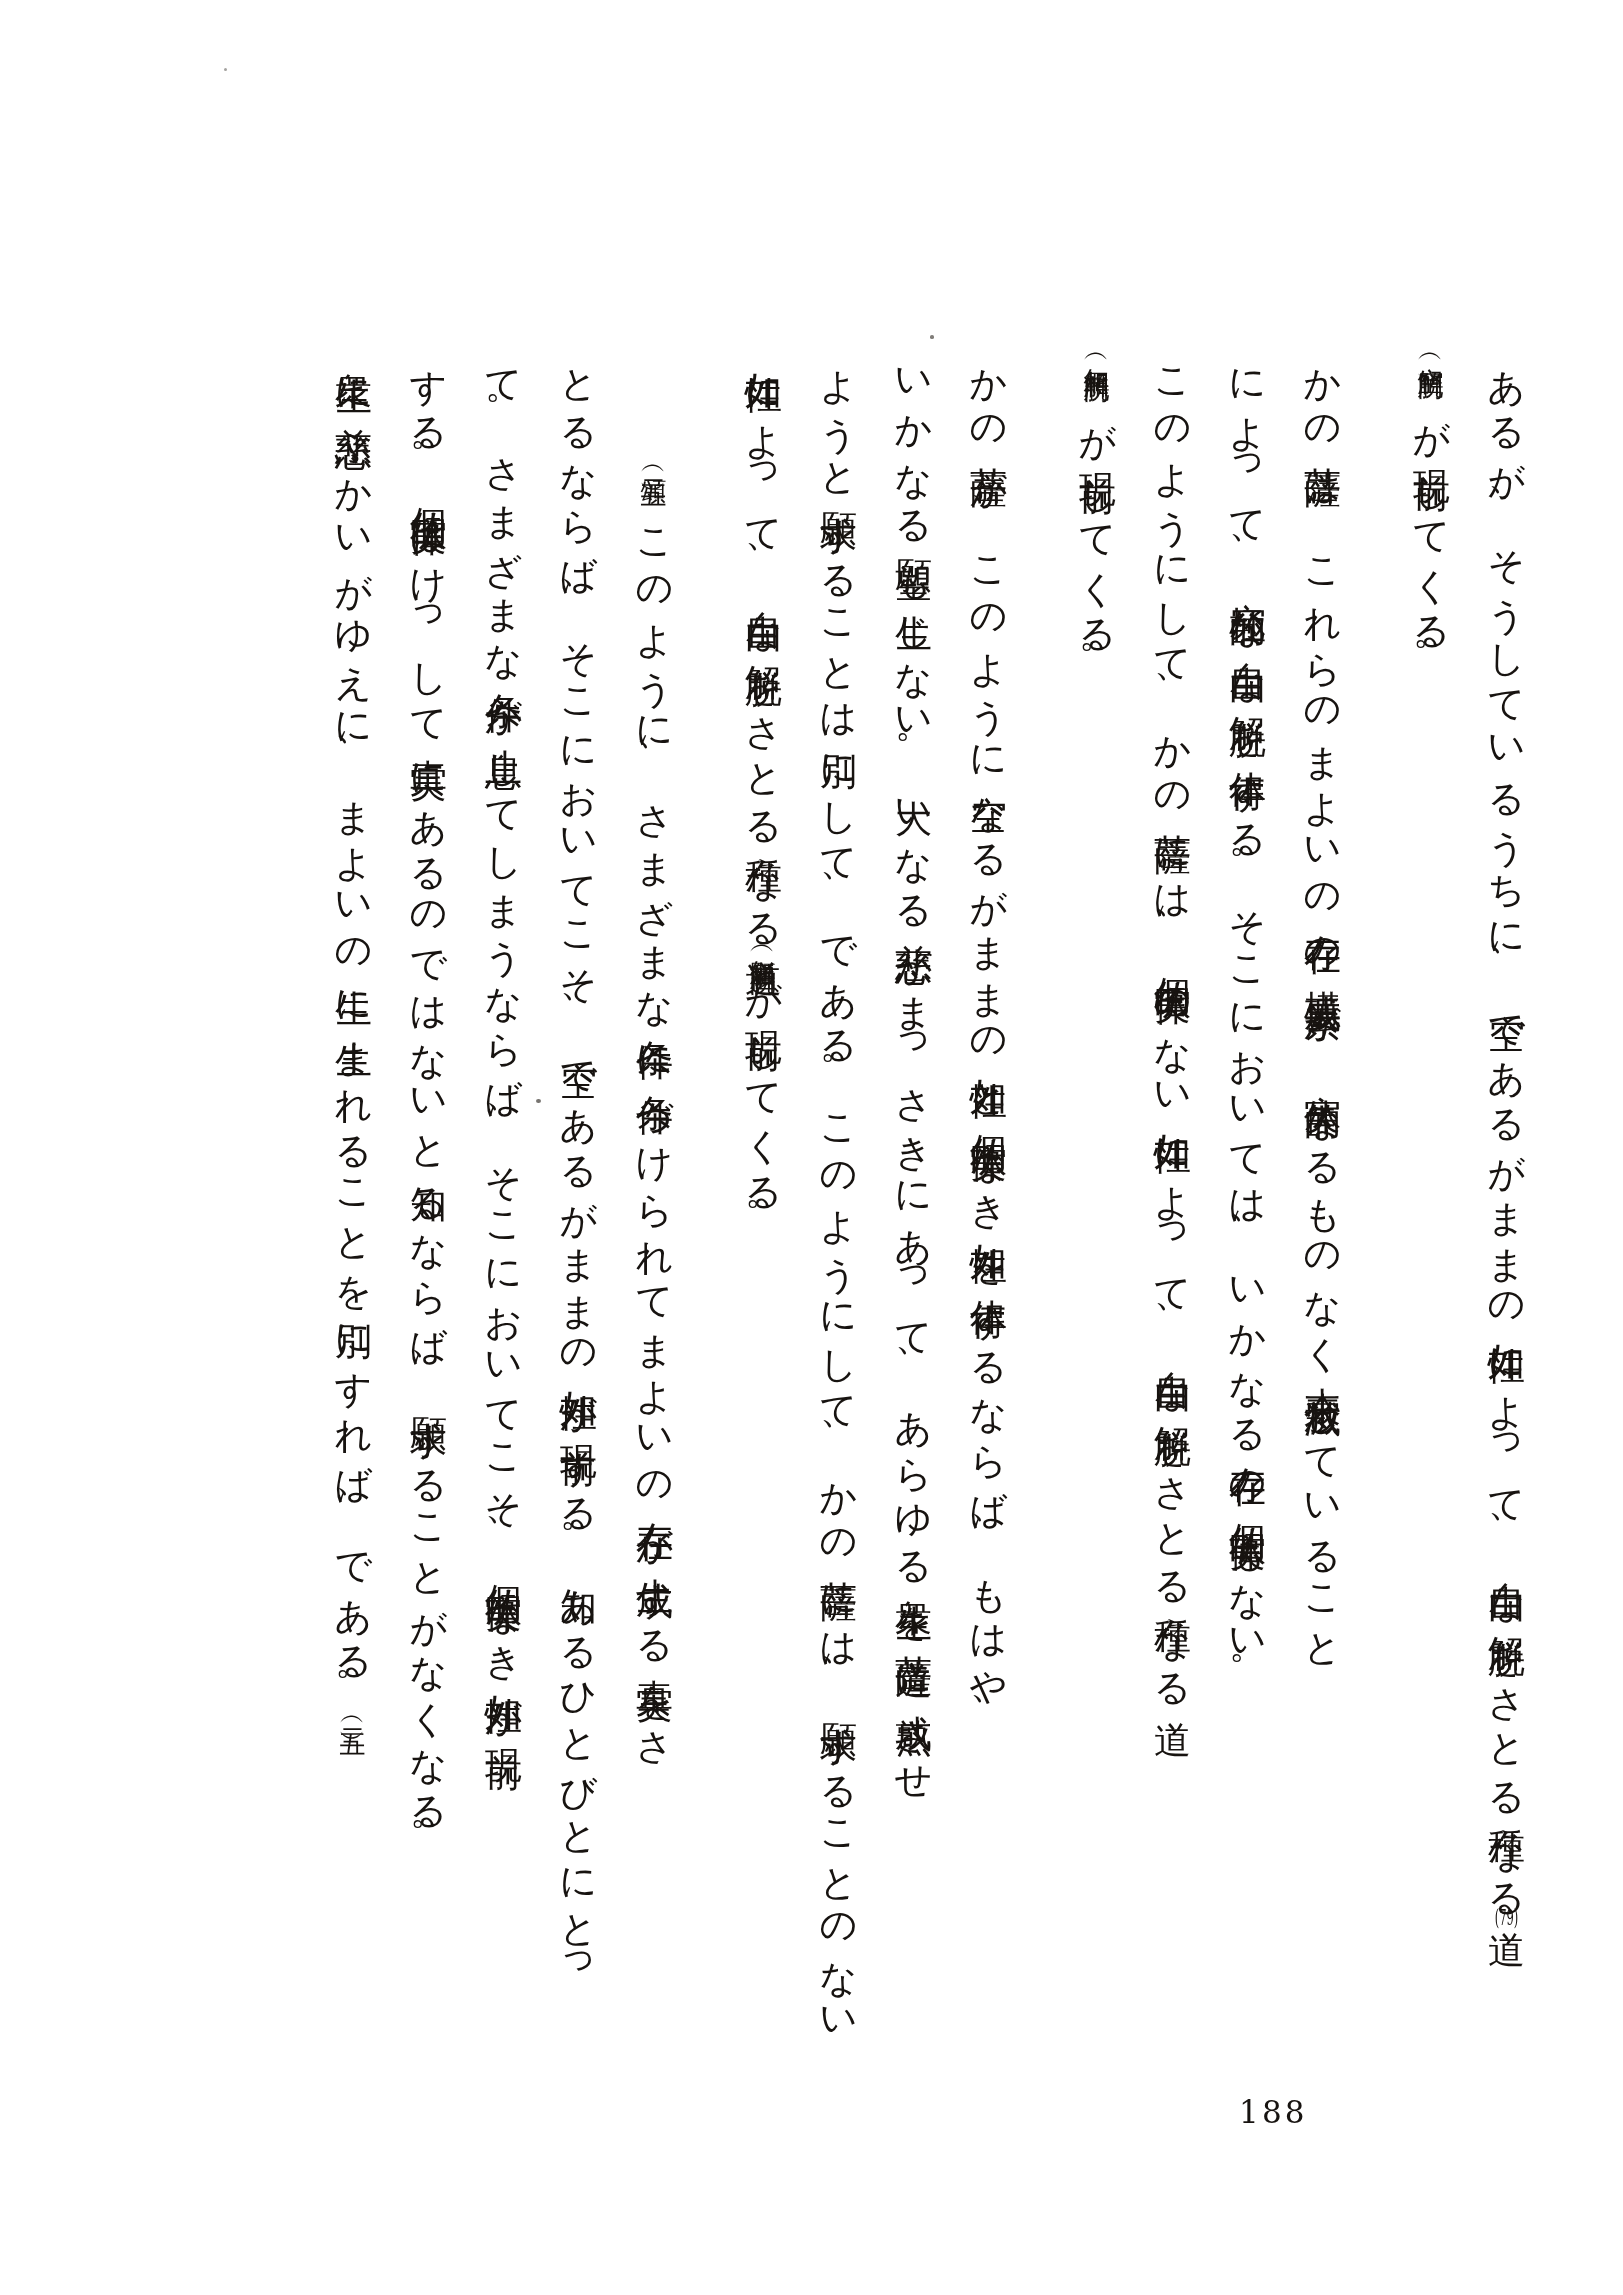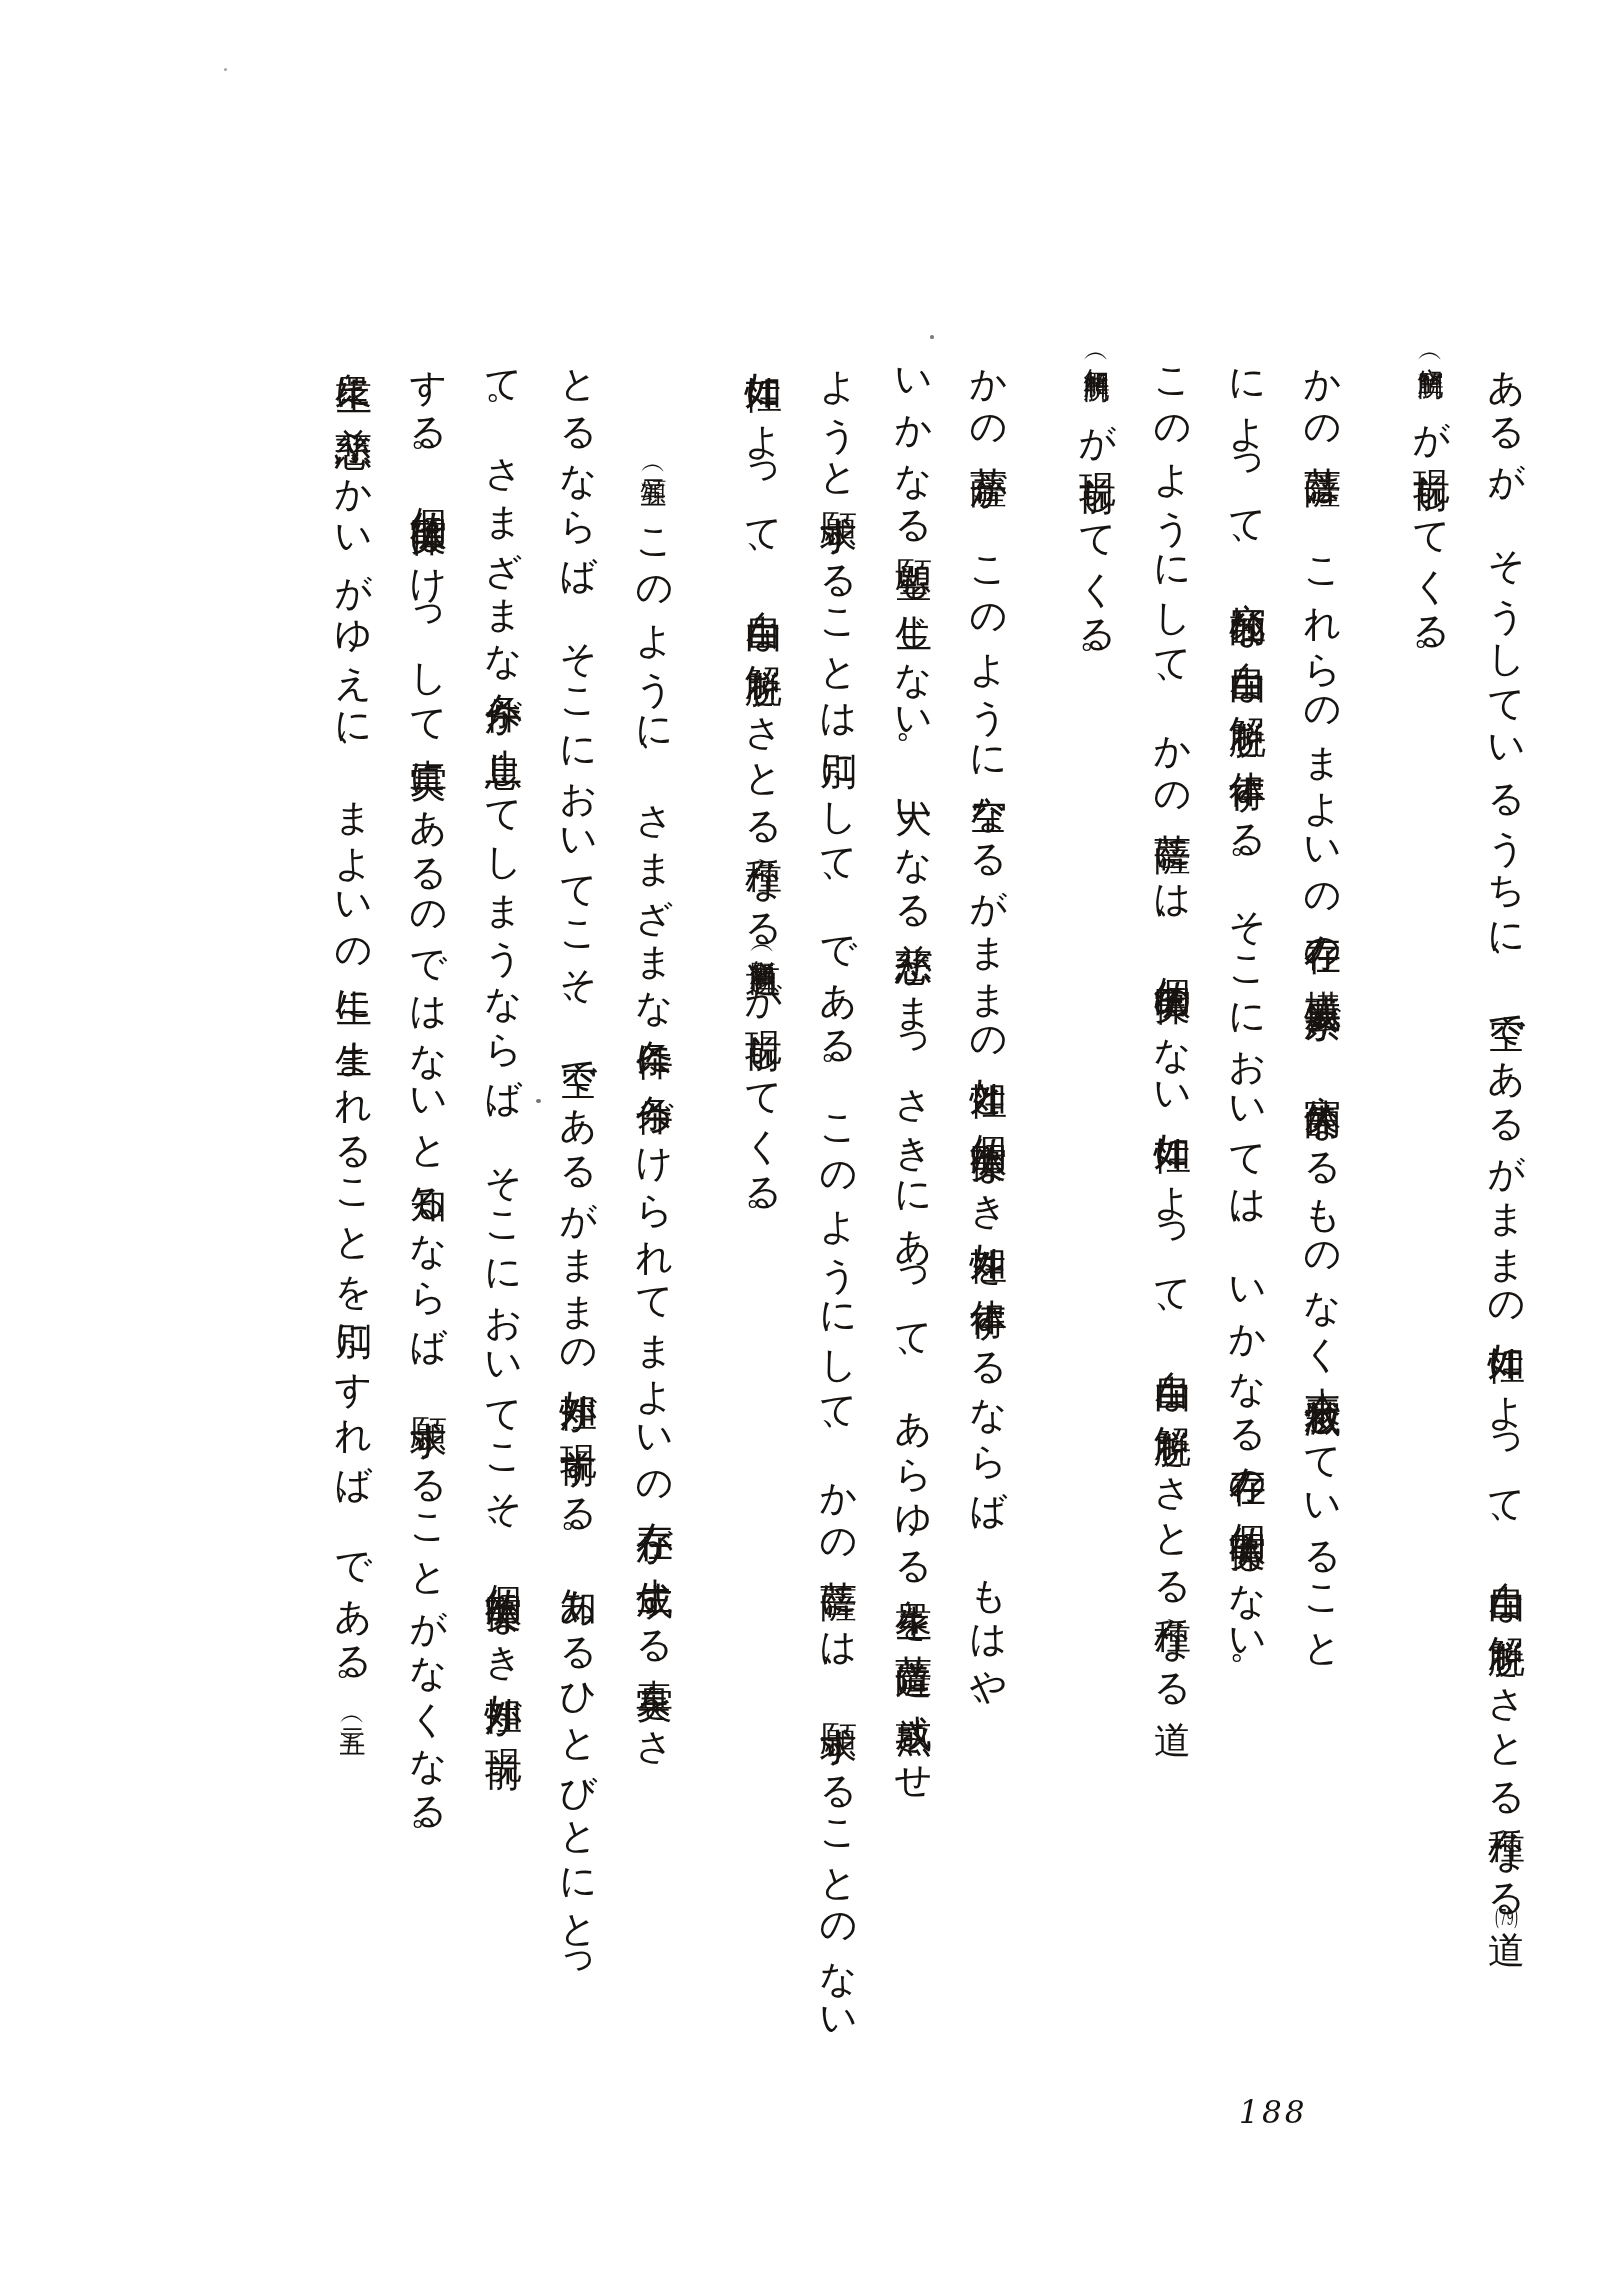--- a/index.html
+++ b/index.html
@@ -47,21 +47,20 @@
     text-combine-upright: all;
   }
   .gap-before {
     margin-inline-start: 35px;
   }
   .page-number {
     position: absolute;
     left: 1239px;
     top: 2094px;
     font-family: "DejaVu Serif", "Liberation Serif", serif;
-    font-style: italic;
     font-size: 31px;
     letter-spacing: 3.2px;
     color: #171310;
   }
   .scan-speck {
     position: absolute;
     background: #4a4640;
     border-radius: 50%;
   }
   .speck-1 { left: 930px; top: 335px; width: 3.7px; height: 3.7px; opacity: .7; }

